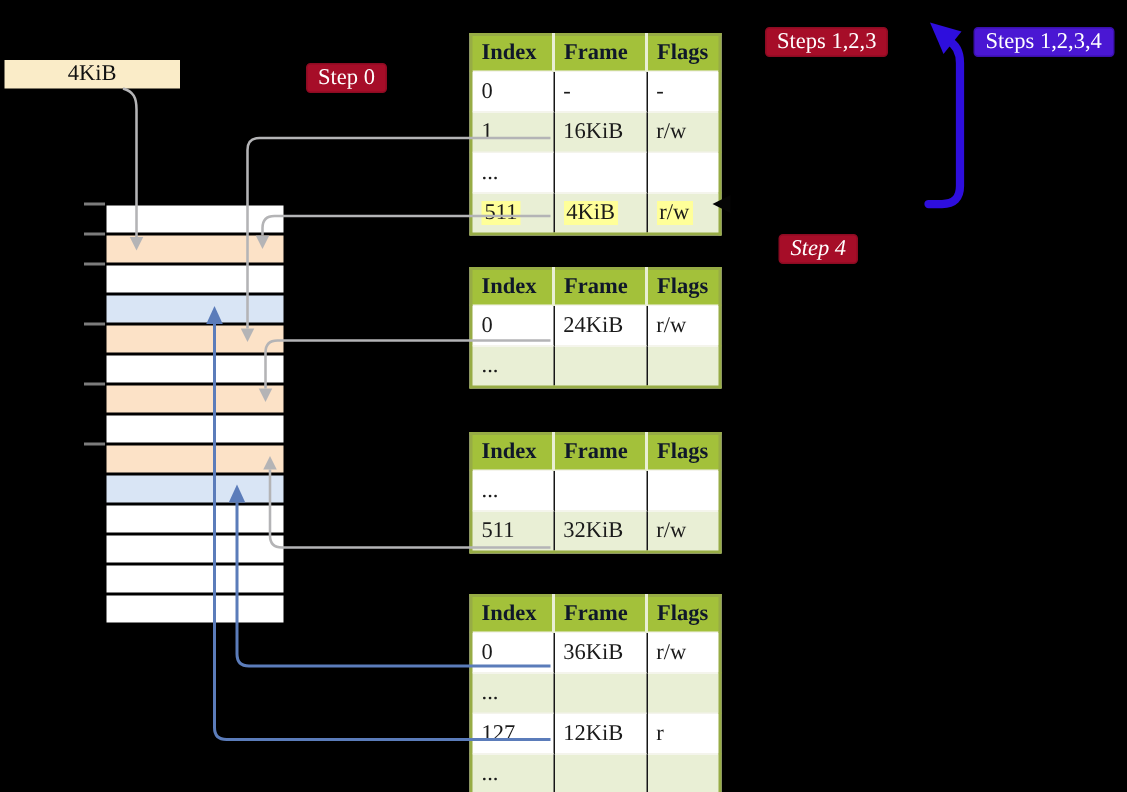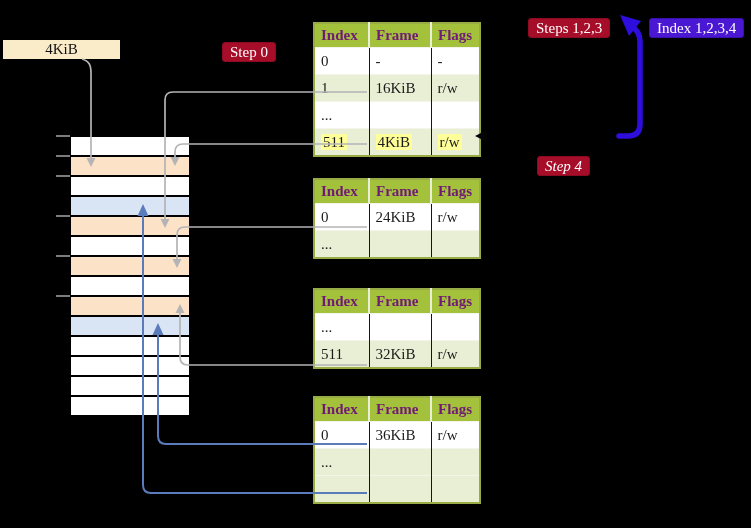--- a/index.html
+++ b/index.html
@@ -12,40 +12,40 @@
   #canvas{
     position:relative; width:751px; height:528px; background:#000;
     overflow:hidden;
     font-family:"Liberation Serif","DejaVu Serif",serif;
   }
   
   .tag{
     position:absolute; color:#fff; font-size:15px; line-height:16px;
     padding:1px 7px; border-radius:3px; white-space:nowrap;
   }
-  .tag.red{ background:var(--red-label); border:1px solid #8c0b22;margin-left:18px; }
+  .tag.red{ background:var(--red-label); border:1px solid #8c0b22; }
   .tag.violet{ background:var(--violet-label); border:1px solid #3a10ad; }
   #kib-box{
     position:absolute; left:3px; top:40px; width:117px; height:19px;
     background:var(--cream); color:#111; font-size:15px; line-height:19px;
     text-align:center;
   }
   
   .mrow{ position:absolute; left:70px; width:118px; height:18px;
          border:1px solid #000; }
   .mrow.white{ background:#ffffff; }
   .mrow.peach{ background:var(--peach); }
   .mrow.blue{ background:var(--light-blue); }
   .tick{ position:absolute; width:14px; height:2px; background:#7c7c7c; }
   
   .ptable{ position:absolute; left:313px; border-collapse:collapse;
            table-layout:fixed; background:#fff;
            border:2px solid var(--olive-border); font-size:15px; color:#1a1a1a;}
   .ptable th{
-    background:var(--header-green); color:#701a75; font-weight:bold;
+    background:var(--header-green); color:#0f172a; font-weight:bold;
     text-align:left; padding:2px 6px 3px 6px; height:18px;
     border-right:2px solid #e9efd4; font-size:15px;
   }
   .ptable th:last-child{ border-right:none; }
   .ptable td{
     padding:2px 6px; height:22px; border-right:1.5px solid #161616;
     border-top:1.5px solid #f4f4ec; vertical-align:middle;
   }
   .ptable td:last-child{ border-right:none; }
   .ptable tr.green td{ background:var(--row-green); }
@@ -61,21 +61,21 @@
 </style>
 </head>
 <body>
 
 <div id="canvas">
 
   <div id="kib-box">4KiB</div>
 
   <div class="tag red" style="left:204px;top:42px;">Step 0</div>
   <div class="tag red" style="left:510px;top:18px;">Steps 1,2,3</div>
-  <div class="tag violet" style="left:649px;top:18px;">Index 1,2,3,4</div>
+  <div class="tag violet" style="left:649px;top:18px;">Steps 1,2,3,4</div>
   <div class="tag red" style="left:519px;top:156px;font-style:italic;">Step 4</div>
 
   <div id="stack">
       <div class="mrow white" style="top: 136px;"></div>
       <div class="mrow peach" style="top: 156px;"></div>
       <div class="mrow white" style="top: 176px;"></div>
       <div class="mrow blue" style="top: 196px;"></div>
       <div class="mrow peach" style="top: 216px;"></div>
       <div class="mrow white" style="top: 236px;"></div>
       <div class="mrow peach" style="top: 256px;"></div>
@@ -206,20 +206,25 @@
           <tr class="white">
             <td>0</td>
             <td>36KiB</td>
             <td>r/w</td>
           </tr>
           <tr class="green">
             <td>...</td>
             <td></td>
             <td></td>
           </tr>
+          <tr class="white">
+            <td>127</td>
+            <td>12KiB</td>
+            <td>r</td>
+          </tr>
           <tr class="green">
             <td>...</td>
             <td></td>
             <td></td>
           </tr>
         </tbody>
       </table>
     </div>
 
   <svg id="arrows" width="751" height="528">

